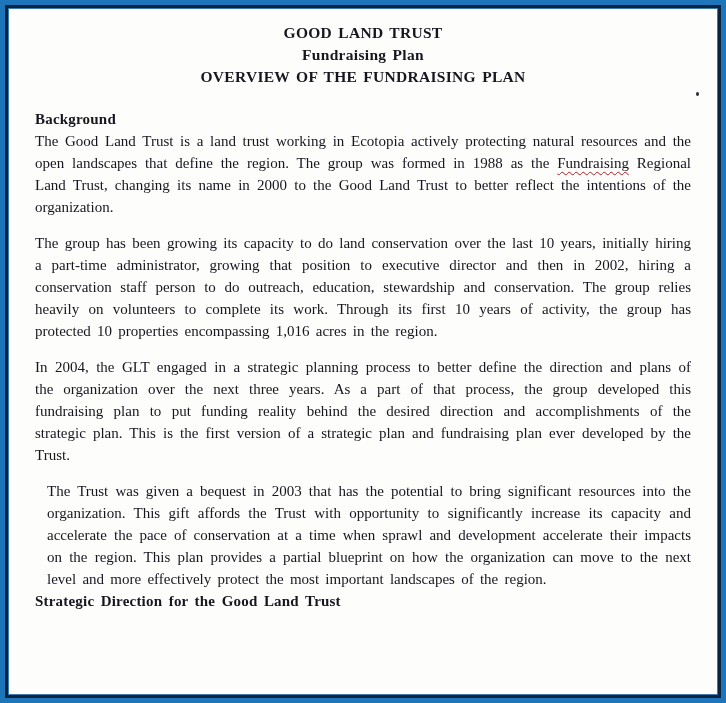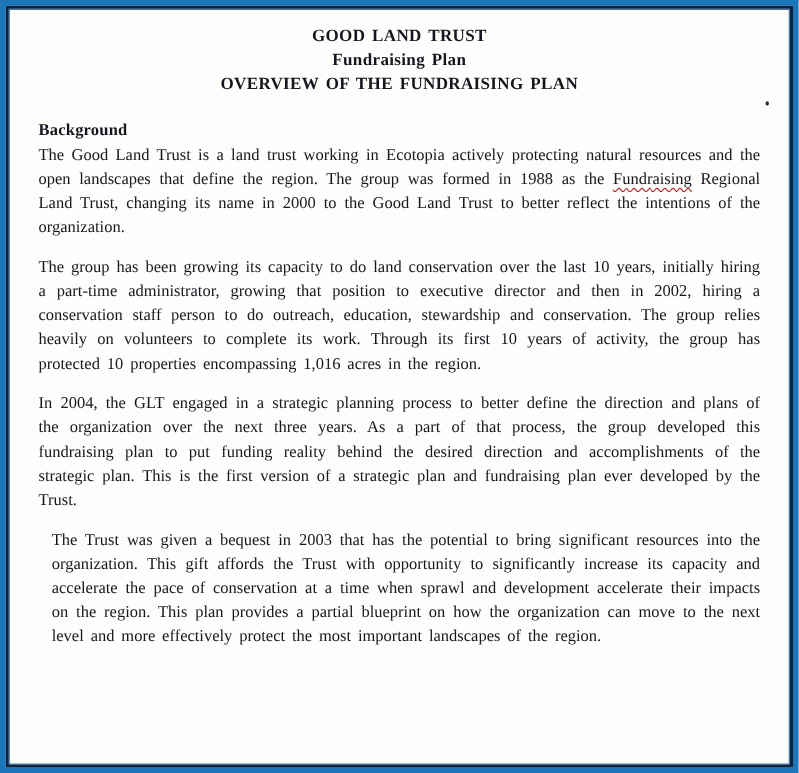--- a/index.html
+++ b/index.html
@@ -98,17 +98,18 @@
 
       <section>
         <h2 class="heading">Background</h2>
         <p class="para"><span>The Good Land Trust is a land trust working in Ecotopia actively protecting natural resources and the open landscapes that define the region. The group was formed in 1988 as the </span><span class="misspell">Fundraising</span><span> Regional Land Trust, changing its name in 2000 to the Good Land Trust to better reflect the intentions of the organization.</span></p>
         <p class="para">The group has been growing its capacity to do land conservation over the last 10 years, initially hiring a part-time administrator, growing that position to executive director and then in 2002, hiring a conservation staff person to do outreach, education, stewardship and conservation. The group relies heavily on volunteers to complete its work. Through its first 10 years of activity, the group has protected 10 properties encompassing 1,016 acres in the region.</p>
         <p class="para">In 2004, the GLT engaged in a strategic planning process to better define the direction and plans of the organization over the next three years. As a part of that process, the group developed this fundraising plan to put funding reality behind the desired direction and accomplishments of the strategic plan. This is the first version of a strategic plan and fundraising plan ever developed by the Trust.</p>
         <p class="para">The Trust was given a bequest in 2003 that has the potential to bring significant resources into the organization. This gift affords the Trust with opportunity to significantly increase its capacity and accelerate the pace of conservation at a time when sprawl and development accelerate their impacts on the region. This plan provides a partial blueprint on how the organization can move to the next level and more effectively protect the most important landscapes of the region.</p>
       </section>
 
       <section>
+        <h2 class="heading">Strategic Direction for the Good Land Trust</h2>
       </section>
 
     </div>
   </div>
 </div>
 
 </body></html>

